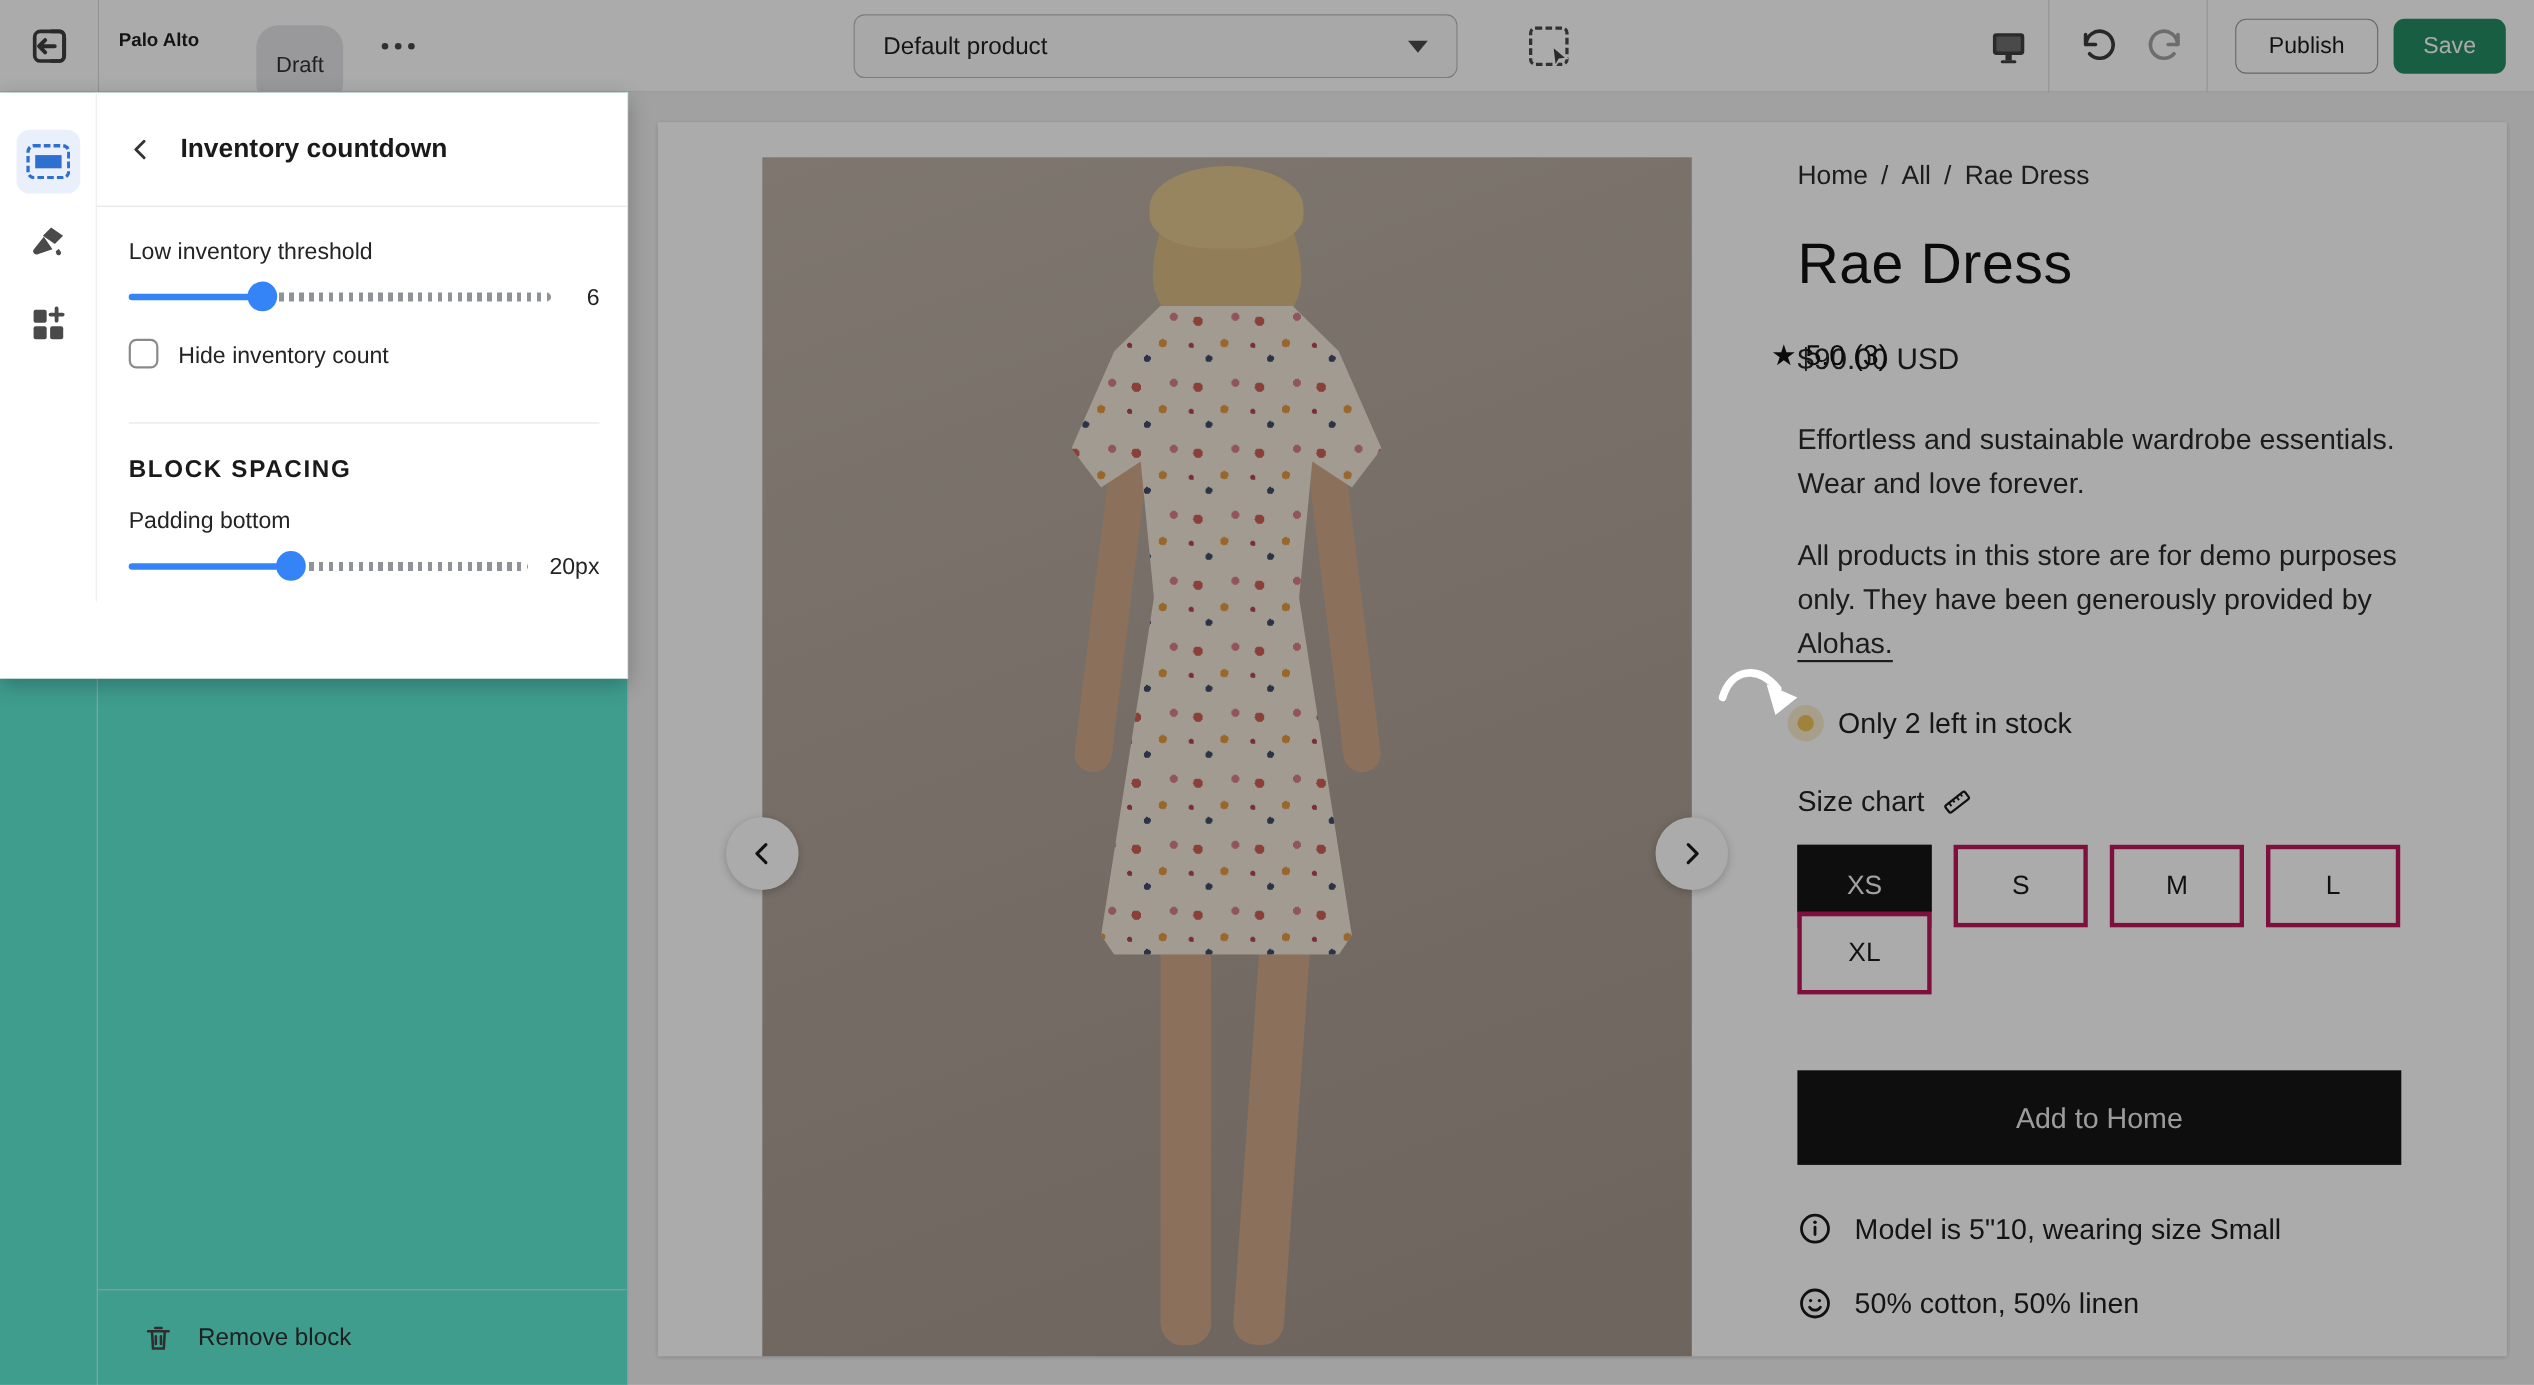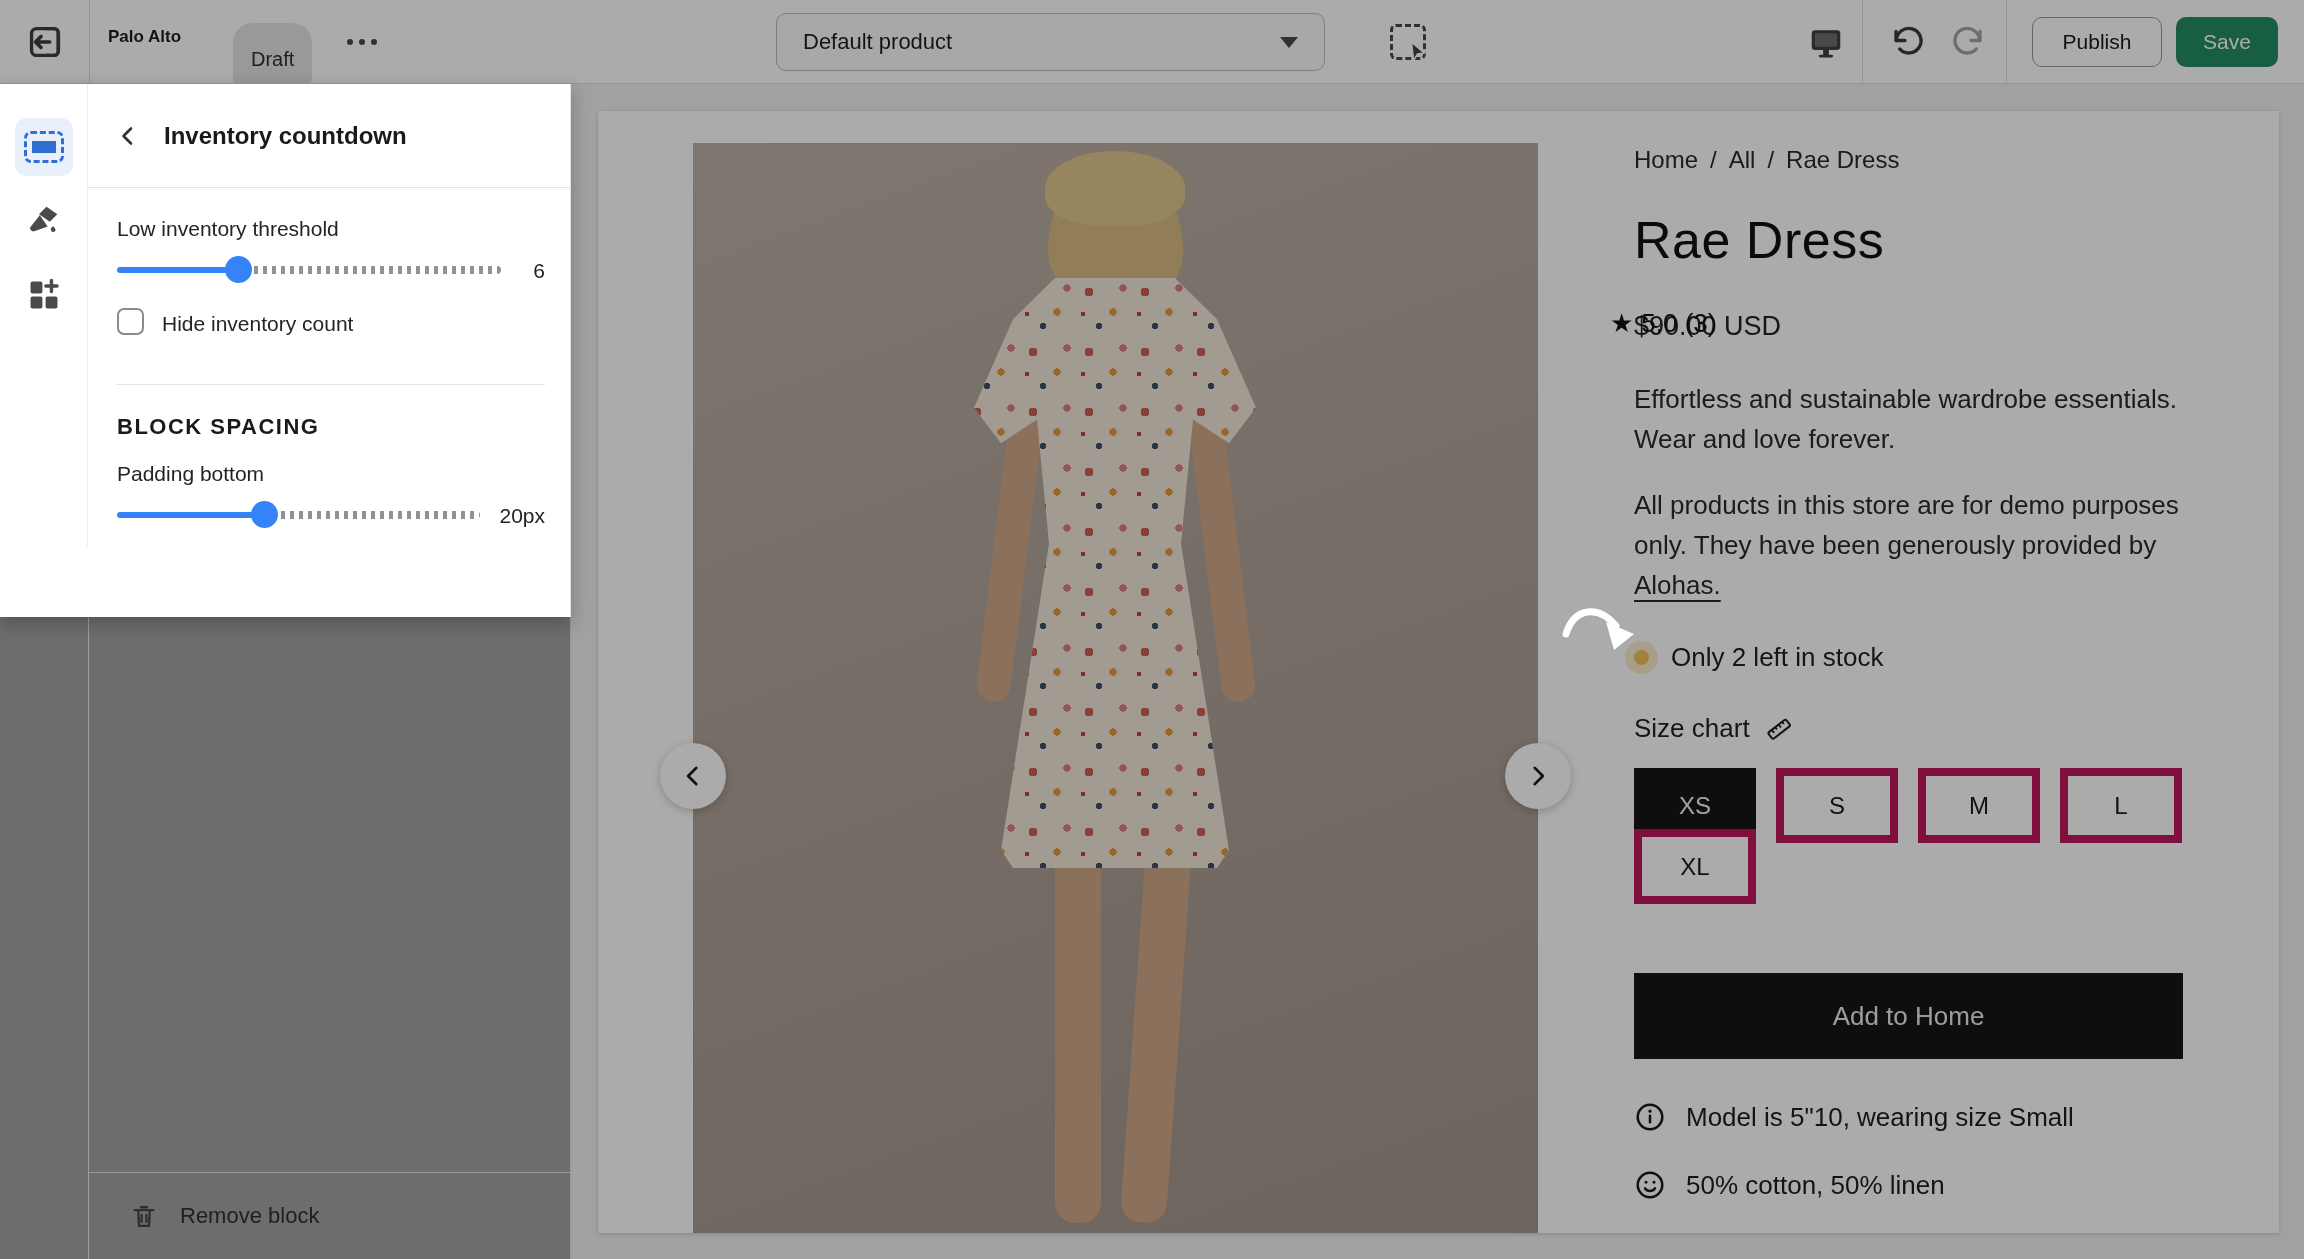--- a/index.html
+++ b/index.html
@@ -29,21 +29,21 @@
     border:3px dashed #4a4a4a; border-radius:6px; cursor:pointer; }
   .sel-tool svg { position:absolute; right:-8px; bottom:-8px; }
   .icon-btn { position:absolute; top:22px; width:40px; height:40px; display:flex;
     align-items:center; justify-content:center; cursor:pointer; color:#404040; }
   .btn { position:absolute; top:17px; height:50px; border-radius:10px; font-size:21px;
     display:flex; align-items:center; justify-content:center; cursor:pointer; }
   .btn.publish { left:2032px; width:130px; background:#fff; border:1px solid #999999; color:#1a1a1a; }
   .btn.save { left:2176px; width:102px; border:none; color:#ffffff; }
 
   
-  .panel-base { left:0; top:84px; width:571px; height:1175px; background:#a3a3a3;
+  .panel-base { left:0; top:84px; width:571px; height:1175px; background:#5eead4;
     border-right:1px solid #e3e3e3; z-index:1; }
   .panel-base .rail-line { position:absolute; left:88px; top:0; width:1px; height:100%; background:#ececec; }
   .panel-footer-sep { position:absolute; left:88px; top:1088px; width:483px; height:1px; background:#e3e3e3; }
   .remove-row { position:absolute; left:88px; top:1089px; width:483px; height:86px;
     display:flex; align-items:center; gap:22px; padding-left:42px; cursor:pointer; color:#303030; }
   .remove-row span { font-size:22px; font-weight:500; }
 
   
   .canvas { left:571px; top:84px; width:1733px; height:1175px; background:#f1f1f1; z-index:0; }
   .preview { position:absolute; left:27px; top:27px; width:1681px; height:1122px;
@@ -83,21 +83,21 @@
   .crumbs a { color:#2b2b2b; text-decoration:none; cursor:pointer; }
   .ptitle { top:99px; font-size:52px; font-weight:500; letter-spacing:.5px; color:#111; }
   .price { top:200px; font-size:27px; }
   .rating { top:197px; right:120px; left:auto; font-size:26px; display:flex; gap:8px; align-items:center; color:#111; }
   .pdesc { font-size:26px; line-height:40px; color:#2b2b2b; }
   .pdesc a { color:#2b2b2b; text-decoration:underline; text-underline-offset:6px; cursor:pointer; }
   .stock { top:531px; display:flex; align-items:center; gap:22px; font-size:26px; color:#222; }
   .stock-dot { width:15px; height:15px; border-radius:50%; }
   .sizechart { top:602px; display:flex; align-items:center; gap:14px; font-size:26px; cursor:pointer; }
   .sizes { display:flex; gap:20px; }
-  .size-btn { width:122px; height:75px; border:8px solid #be185d; background:#fff;
+  .size-btn { width:122px; height:75px; border:4px solid #be185d; background:#fff;
     display:flex; align-items:center; justify-content:center; font-size:24px; color:#1a1a1a; cursor:pointer; }
   .size-btn.selected { background:#161616; color:#f2f2f2; border-color:#161616; }
   .atc { top:862px; width:549px; height:86px; background:#151515; color:#e9e9e9;
     display:flex; align-items:center; justify-content:center; font-size:26px; cursor:pointer; }
   .inforow { display:flex; align-items:center; gap:20px; font-size:26px; color:#1e1e1e; }
 
   
   .overlay { left:0; top:0; width:2304px; height:1259px; background:rgba(0,0,0,.33); z-index:50; }
 
   

